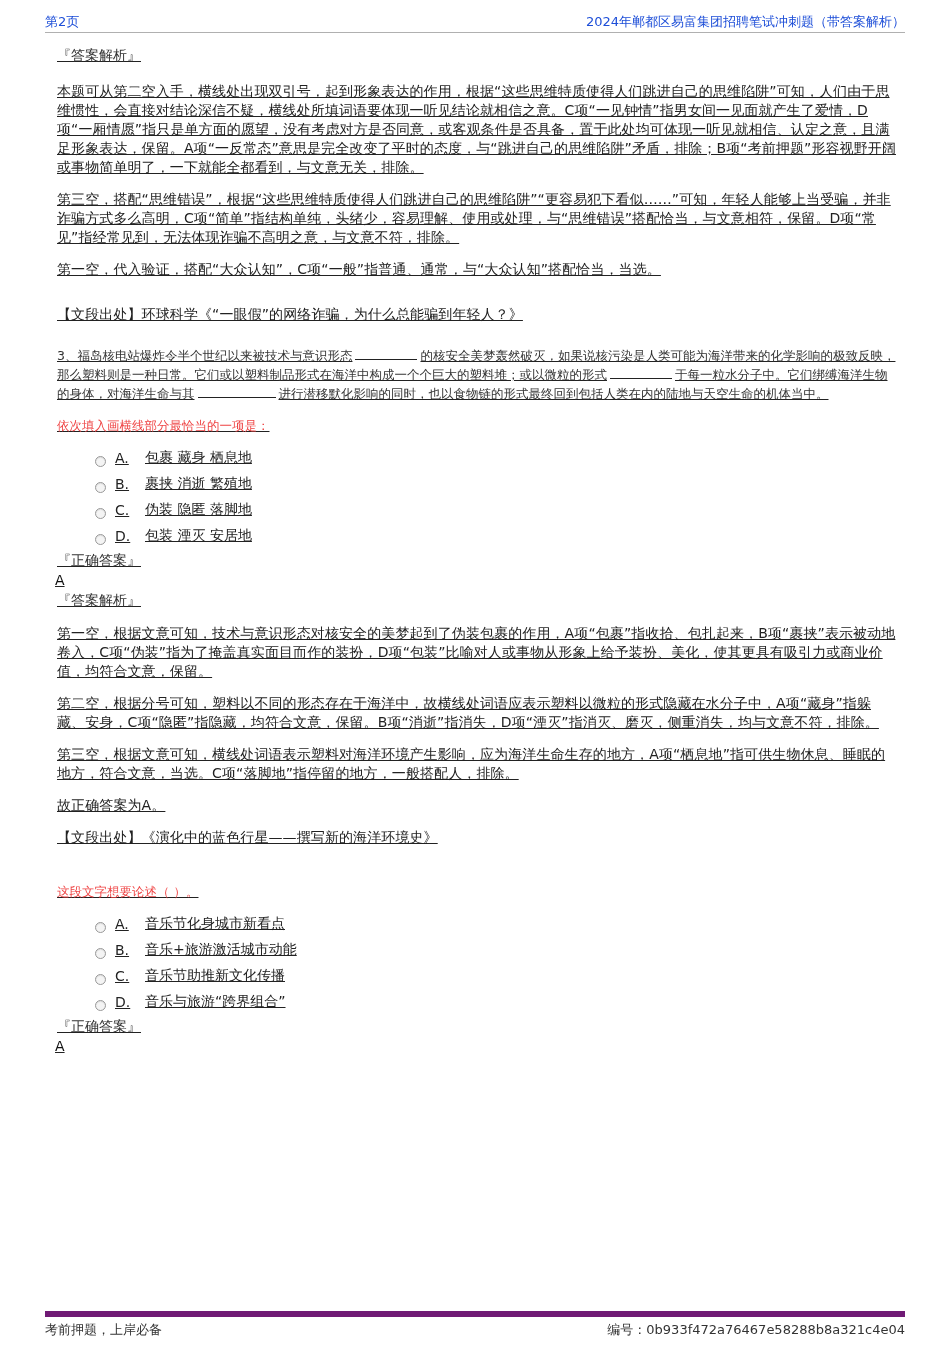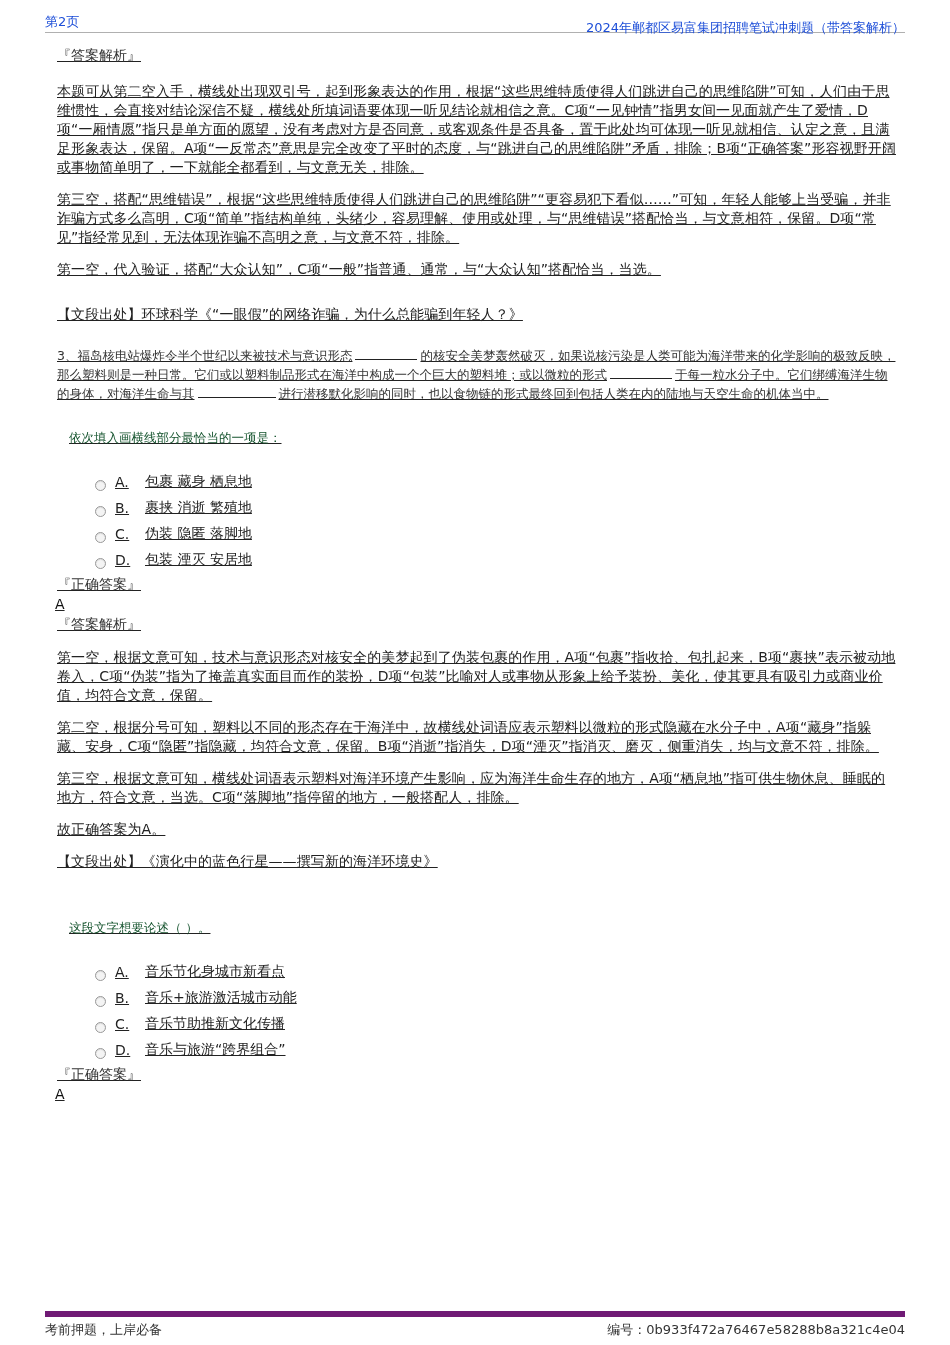--- a/index.html
+++ b/index.html
@@ -7,29 +7,29 @@
     width: 950px; height: 1345px; position: relative; overflow: hidden;
     font-family: "DejaVu Sans", "Liberation Sans", sans-serif;
     color: #222;
   }
   .header {
     position: absolute; left: 45px; right: 45px; top: 10px; height: 22px;
     border-bottom: 1px solid #b0b0b0;
     font-size: 13px; color: #1d4ed8;
   }
   .header .left { position: absolute; left: 0; top: 3px; }
-  .header .right { position: absolute; right: 0; top: 9px; }
+  .header .right { position: absolute; right: 0; top: 3px; }
   .content { position: absolute; left: 57px; top: 44px; width: 840px; text-decoration: underline; }
   .label { font-size: 14px; color: #333; line-height: 22px; margin-left: 0px; }
   .para { font-size: 14px; line-height: 19px; color: #222; margin: 0; letter-spacing: 0.1px; }
   .gap-l { height: 16px; }
   .gap-m { height: 13px; }
   .gap-s { height: 10px; }
   .q-text { font-size: 12.5px; line-height: 19px; color: #333; margin: 0; }
-  .q-prompt { font-size: 12.5px; line-height: 19px; color: #14532d; margin: 12px; }
+  .q-prompt { font-size: 12.5px; line-height: 19px; color: #ef4444; margin: 0; }
   .blank { display: inline-block; width: 62px; border-bottom: 1px solid #222; height: 10px; margin: 0 3px; }
   .blank.wide { width: 78px; }
   .options { margin-left: 38px; }
   .option { display: flex; align-items: center; height: 26px; font-size: 14px; color: #222; cursor: pointer; }
   .radio {
     width: 9px; height: 9px; border-radius: 50%;
     border: 1px solid #999; background: #f4f4f4; margin-right: 9px; margin-top: 6px;
     box-shadow: inset 0 1px 1px rgba(0,0,0,0.1);
   }
   .opt-letter { width: 30px; display: inline-block; }
@@ -46,21 +46,21 @@
 
 <div class="header">
   <span class="left">第2页</span>
   <span class="right">2024年郸都区易富集团招聘笔试冲刺题（带答案解析）</span>
 </div>
 
 <div class="content">
 
   <div class="label">『答案解析』</div>
   <div class="gap-l"></div>
-  <p class="para">本题可从第二空入手，横线处出现双引号，起到形象表达的作用，根据“这些思维特质使得人们跳进自己的思维陷阱”可知，人们由于思维惯性，会直接对结论深信不疑，横线处所填词语要体现一听见结论就相信之意。C项“一见钟情”指男女间一见面就产生了爱情，D项“一厢情愿”指只是单方面的愿望，没有考虑对方是否同意，或客观条件是否具备，置于此处均可体现一听见就相信、认定之意，且满足形象表达，保留。A项“一反常态”意思是完全改变了平时的态度，与“跳进自己的思维陷阱”矛盾，排除；B项“正确答案”形容视野开阔或事物简单明了，一下就能全都看到，与文意无关，排除。</p>
+  <p class="para">本题可从第二空入手，横线处出现双引号，起到形象表达的作用，根据“这些思维特质使得人们跳进自己的思维陷阱”可知，人们由于思维惯性，会直接对结论深信不疑，横线处所填词语要体现一听见结论就相信之意。C项“一见钟情”指男女间一见面就产生了爱情，D项“一厢情愿”指只是单方面的愿望，没有考虑对方是否同意，或客观条件是否具备，置于此处均可体现一听见就相信、认定之意，且满足形象表达，保留。A项“一反常态”意思是完全改变了平时的态度，与“跳进自己的思维陷阱”矛盾，排除；B项“考前押题”形容视野开阔或事物简单明了，一下就能全都看到，与文意无关，排除。</p>
   <div class="gap-m"></div>
   <p class="para">第三空，搭配“思维错误”，根据“这些思维特质使得人们跳进自己的思维陷阱”“更容易犯下看似……”可知，年轻人能够上当受骗，并非诈骗方式多么高明，C项“简单”指结构单纯，头绪少，容易理解、使用或处理，与“思维错误”搭配恰当，与文意相符，保留。D项“常见”指经常见到，无法体现诈骗不高明之意，与文意不符，排除。</p>
   <div class="gap-m"></div>
   <p class="para">第一空，代入验证，搭配“大众认知”，C项“一般”指普通、通常，与“大众认知”搭配恰当，当选。</p>
   <div class="gap-m"></div>
   <div class="gap-m"></div>
   <p class="para">【文段出处】环球科学《“一眼假”的网络诈骗，为什么总能骗到年轻人？》</p>
 
   <div style="height:22px"></div>
 

